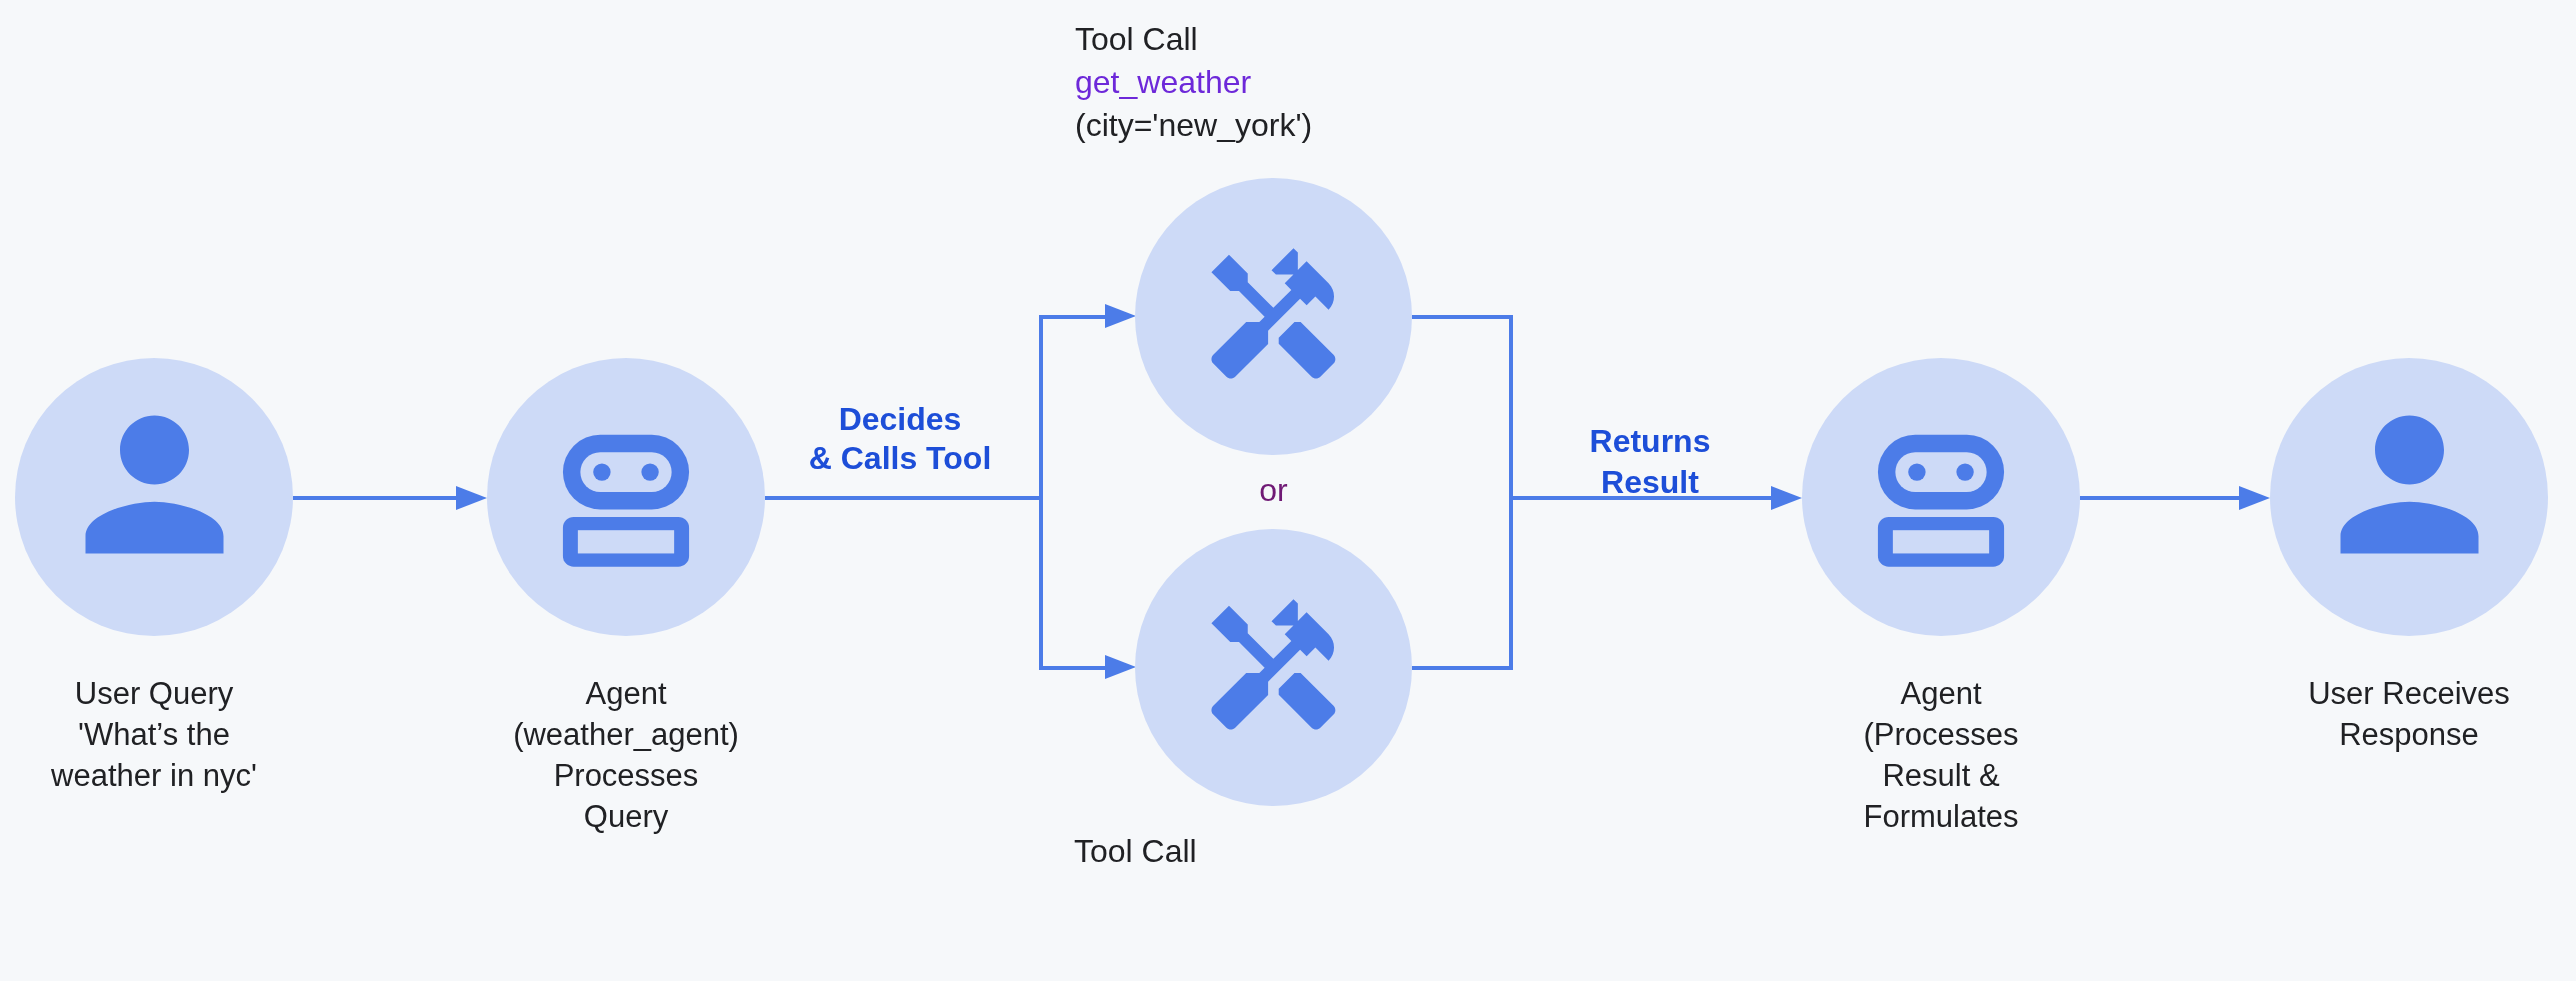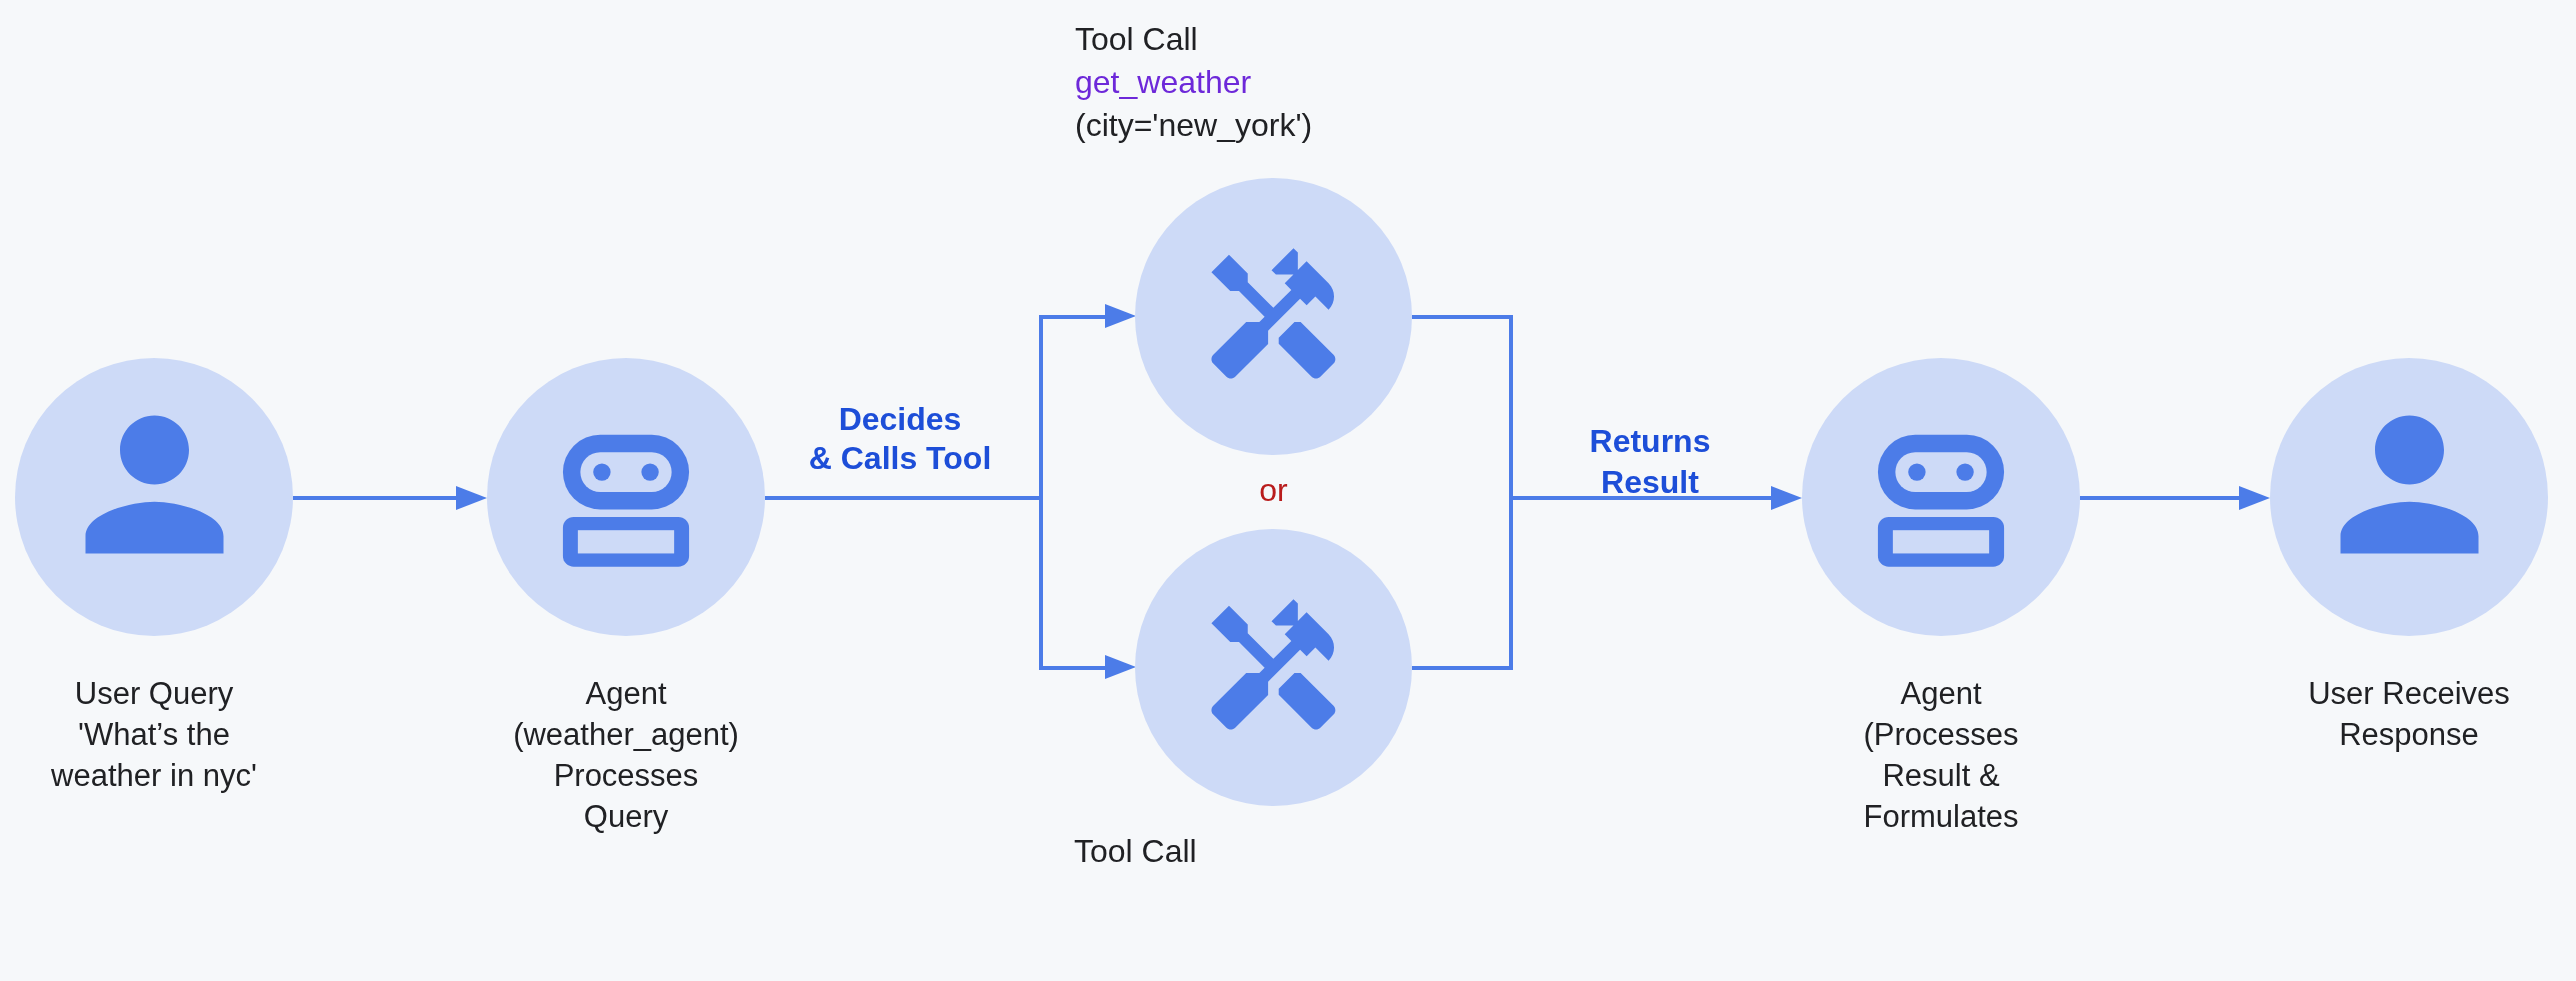--- a/index.html
+++ b/index.html
@@ -39,21 +39,21 @@
     text-align: center;
     color: #1d4ed8;
     font-weight: 700;
     font-size: 32px;
     line-height: 39px;
     white-space: nowrap;
   }
   .or-label {
     position: absolute;
     text-align: center;
-    color: #b91c1c;
+    color: #701a75;
     font-size: 32px;
     line-height: 39px;
   }
   .line { position: absolute; background: #4c7ce8; }
   .ah {
     position: absolute;
     width: 0; height: 0;
     border-top: 12.4px solid transparent;
     border-bottom: 12.4px solid transparent;
     border-left: 31px solid #4c7ce8;

